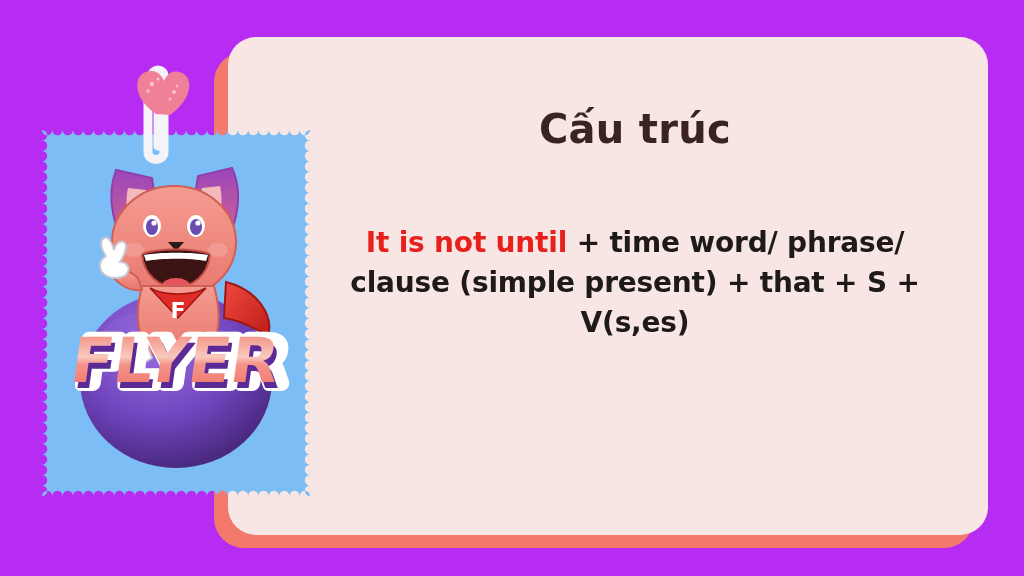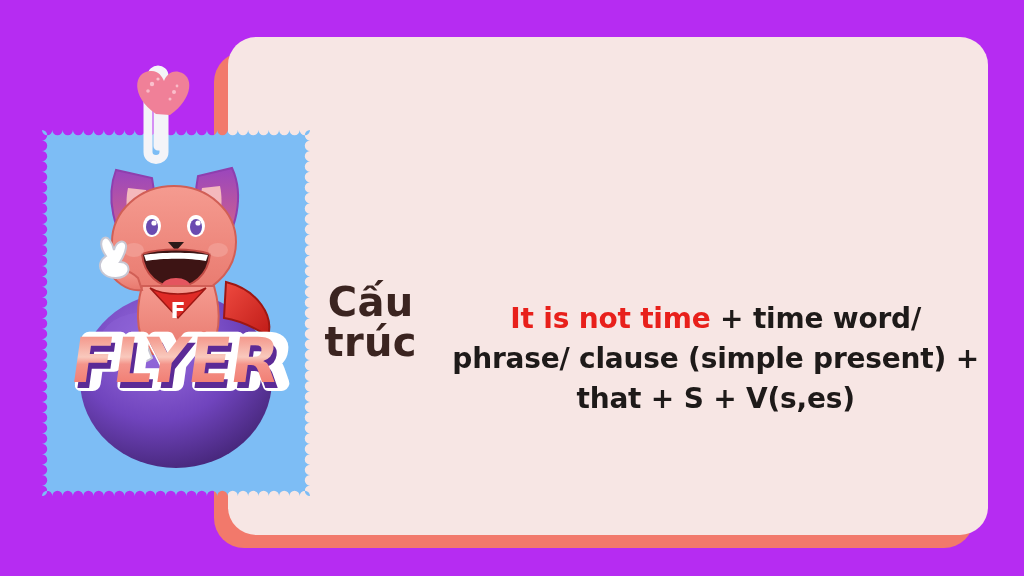--- a/index.html
+++ b/index.html
@@ -43,21 +43,21 @@
     border-radius: 28px;
   }
 
   .card-content {
     position: absolute;
     left: 290px;
     top: 37px;
     width: 690px;
     height: 498px;
     display: flex;
-    flex-direction: row;
+    flex-direction: column;
     align-items: center;
     justify-content: flex-start;
     box-sizing: border-box;
     padding-top: 72px;
   }
 
   .title {
     font-family: "DejaVu Sans", sans-serif;
     font-size: 40px;
     font-weight: bold;
@@ -128,21 +128,21 @@
 
 <div id="stage">
 
   <div class="card-shadow"></div>
   <div class="card-face"></div>
 
   <div class="card-content">
     <div class="title">Cấu trúc</div>
 
     <div class="structure">
-      <span class="hl">It is not time</span><span> + time word/ phrase/ clause (simple present) + that + S + V(s,es)</span>
+      <span class="hl">It is not until</span><span> + time word/ phrase/ clause (simple present) + that + S + V(s,es)</span>
     </div>
   </div>
 
   <div class="stamp">
 
     <svg class="stamp-bg" viewBox="0 0 268 366">
       <defs>
         <clipPath id="scallopClip">
           <path id="scallopPath" d="M 0 0 a 5.153846153846154 5.153846153846154 0 0 0 10.307692307692308 0 a 5.153846153846154 5.153846153846154 0 0 0 10.307692307692308 0 a 5.153846153846154 5.153846153846154 0 0 0 10.307692307692308 0 a 5.153846153846154 5.153846153846154 0 0 0 10.307692307692308 0 a 5.153846153846154 5.153846153846154 0 0 0 10.307692307692308 0 a 5.153846153846154 5.153846153846154 0 0 0 10.307692307692308 0 a 5.153846153846154 5.153846153846154 0 0 0 10.307692307692308 0 a 5.153846153846154 5.153846153846154 0 0 0 10.307692307692308 0 a 5.153846153846154 5.153846153846154 0 0 0 10.307692307692308 0 a 5.153846153846154 5.153846153846154 0 0 0 10.307692307692308 0 a 5.153846153846154 5.153846153846154 0 0 0 10.307692307692308 0 a 5.153846153846154 5.153846153846154 0 0 0 10.307692307692308 0 a 5.153846153846154 5.153846153846154 0 0 0 10.307692307692308 0 a 5.153846153846154 5.153846153846154 0 0 0 10.307692307692308 0 a 5.153846153846154 5.153846153846154 0 0 0 10.307692307692308 0 a 5.153846153846154 5.153846153846154 0 0 0 10.307692307692308 0 a 5.153846153846154 5.153846153846154 0 0 0 10.307692307692308 0 a 5.153846153846154 5.153846153846154 0 0 0 10.307692307692308 0 a 5.153846153846154 5.153846153846154 0 0 0 10.307692307692308 0 a 5.153846153846154 5.153846153846154 0 0 0 10.307692307692308 0 a 5.153846153846154 5.153846153846154 0 0 0 10.307692307692308 0 a 5.153846153846154 5.153846153846154 0 0 0 10.307692307692308 0 a 5.153846153846154 5.153846153846154 0 0 0 10.307692307692308 0 a 5.153846153846154 5.153846153846154 0 0 0 10.307692307692308 0 a 5.153846153846154 5.153846153846154 0 0 0 10.307692307692308 0 a 5.153846153846154 5.153846153846154 0 0 0 10.307692307692308 0 a 5.228571428571429 5.228571428571429 0 0 0 0 10.457142857142857 a 5.228571428571429 5.228571428571429 0 0 0 0 10.457142857142857 a 5.228571428571429 5.228571428571429 0 0 0 0 10.457142857142857 a 5.228571428571429 5.228571428571429 0 0 0 0 10.457142857142857 a 5.228571428571429 5.228571428571429 0 0 0 0 10.457142857142857 a 5.228571428571429 5.228571428571429 0 0 0 0 10.457142857142857 a 5.228571428571429 5.228571428571429 0 0 0 0 10.457142857142857 a 5.228571428571429 5.228571428571429 0 0 0 0 10.457142857142857 a 5.228571428571429 5.228571428571429 0 0 0 0 10.457142857142857 a 5.228571428571429 5.228571428571429 0 0 0 0 10.457142857142857 a 5.228571428571429 5.228571428571429 0 0 0 0 10.457142857142857 a 5.228571428571429 5.228571428571429 0 0 0 0 10.457142857142857 a 5.228571428571429 5.228571428571429 0 0 0 0 10.457142857142857 a 5.228571428571429 5.228571428571429 0 0 0 0 10.457142857142857 a 5.228571428571429 5.228571428571429 0 0 0 0 10.457142857142857 a 5.228571428571429 5.228571428571429 0 0 0 0 10.457142857142857 a 5.228571428571429 5.228571428571429 0 0 0 0 10.457142857142857 a 5.228571428571429 5.228571428571429 0 0 0 0 10.457142857142857 a 5.228571428571429 5.228571428571429 0 0 0 0 10.457142857142857 a 5.228571428571429 5.228571428571429 0 0 0 0 10.457142857142857 a 5.228571428571429 5.228571428571429 0 0 0 0 10.457142857142857 a 5.228571428571429 5.228571428571429 0 0 0 0 10.457142857142857 a 5.228571428571429 5.228571428571429 0 0 0 0 10.457142857142857 a 5.228571428571429 5.228571428571429 0 0 0 0 10.457142857142857 a 5.228571428571429 5.228571428571429 0 0 0 0 10.457142857142857 a 5.228571428571429 5.228571428571429 0 0 0 0 10.457142857142857 a 5.228571428571429 5.228571428571429 0 0 0 0 10.457142857142857 a 5.228571428571429 5.228571428571429 0 0 0 0 10.457142857142857 a 5.228571428571429 5.228571428571429 0 0 0 0 10.457142857142857 a 5.228571428571429 5.228571428571429 0 0 0 0 10.457142857142857 a 5.228571428571429 5.228571428571429 0 0 0 0 10.457142857142857 a 5.228571428571429 5.228571428571429 0 0 0 0 10.457142857142857 a 5.228571428571429 5.228571428571429 0 0 0 0 10.457142857142857 a 5.228571428571429 5.228571428571429 0 0 0 0 10.457142857142857 a 5.228571428571429 5.228571428571429 0 0 0 0 10.457142857142857 a 5.153846153846154 5.153846153846154 0 0 0 -10.307692307692308 0 a 5.153846153846154 5.153846153846154 0 0 0 -10.307692307692308 0 a 5.153846153846154 5.153846153846154 0 0 0 -10.307692307692308 0 a 5.153846153846154 5.153846153846154 0 0 0 -10.307692307692308 0 a 5.153846153846154 5.153846153846154 0 0 0 -10.307692307692308 0 a 5.153846153846154 5.153846153846154 0 0 0 -10.307692307692308 0 a 5.153846153846154 5.153846153846154 0 0 0 -10.307692307692308 0 a 5.153846153846154 5.153846153846154 0 0 0 -10.307692307692308 0 a 5.153846153846154 5.153846153846154 0 0 0 -10.307692307692308 0 a 5.153846153846154 5.153846153846154 0 0 0 -10.307692307692308 0 a 5.153846153846154 5.153846153846154 0 0 0 -10.307692307692308 0 a 5.153846153846154 5.153846153846154 0 0 0 -10.307692307692308 0 a 5.153846153846154 5.153846153846154 0 0 0 -10.307692307692308 0 a 5.153846153846154 5.153846153846154 0 0 0 -10.307692307692308 0 a 5.153846153846154 5.153846153846154 0 0 0 -10.307692307692308 0 a 5.153846153846154 5.153846153846154 0 0 0 -10.307692307692308 0 a 5.153846153846154 5.153846153846154 0 0 0 -10.307692307692308 0 a 5.153846153846154 5.153846153846154 0 0 0 -10.307692307692308 0 a 5.153846153846154 5.153846153846154 0 0 0 -10.307692307692308 0 a 5.153846153846154 5.153846153846154 0 0 0 -10.307692307692308 0 a 5.153846153846154 5.153846153846154 0 0 0 -10.307692307692308 0 a 5.153846153846154 5.153846153846154 0 0 0 -10.307692307692308 0 a 5.153846153846154 5.153846153846154 0 0 0 -10.307692307692308 0 a 5.153846153846154 5.153846153846154 0 0 0 -10.307692307692308 0 a 5.153846153846154 5.153846153846154 0 0 0 -10.307692307692308 0 a 5.153846153846154 5.153846153846154 0 0 0 -10.307692307692308 0 a 5.228571428571429 5.228571428571429 0 0 0 0 -10.457142857142857 a 5.228571428571429 5.228571428571429 0 0 0 0 -10.457142857142857 a 5.228571428571429 5.228571428571429 0 0 0 0 -10.457142857142857 a 5.228571428571429 5.228571428571429 0 0 0 0 -10.457142857142857 a 5.228571428571429 5.228571428571429 0 0 0 0 -10.457142857142857 a 5.228571428571429 5.228571428571429 0 0 0 0 -10.457142857142857 a 5.228571428571429 5.228571428571429 0 0 0 0 -10.457142857142857 a 5.228571428571429 5.228571428571429 0 0 0 0 -10.457142857142857 a 5.228571428571429 5.228571428571429 0 0 0 0 -10.457142857142857 a 5.228571428571429 5.228571428571429 0 0 0 0 -10.457142857142857 a 5.228571428571429 5.228571428571429 0 0 0 0 -10.457142857142857 a 5.228571428571429 5.228571428571429 0 0 0 0 -10.457142857142857 a 5.228571428571429 5.228571428571429 0 0 0 0 -10.457142857142857 a 5.228571428571429 5.228571428571429 0 0 0 0 -10.457142857142857 a 5.228571428571429 5.228571428571429 0 0 0 0 -10.457142857142857 a 5.228571428571429 5.228571428571429 0 0 0 0 -10.457142857142857 a 5.228571428571429 5.228571428571429 0 0 0 0 -10.457142857142857 a 5.228571428571429 5.228571428571429 0 0 0 0 -10.457142857142857 a 5.228571428571429 5.228571428571429 0 0 0 0 -10.457142857142857 a 5.228571428571429 5.228571428571429 0 0 0 0 -10.457142857142857 a 5.228571428571429 5.228571428571429 0 0 0 0 -10.457142857142857 a 5.228571428571429 5.228571428571429 0 0 0 0 -10.457142857142857 a 5.228571428571429 5.228571428571429 0 0 0 0 -10.457142857142857 a 5.228571428571429 5.228571428571429 0 0 0 0 -10.457142857142857 a 5.228571428571429 5.228571428571429 0 0 0 0 -10.457142857142857 a 5.228571428571429 5.228571428571429 0 0 0 0 -10.457142857142857 a 5.228571428571429 5.228571428571429 0 0 0 0 -10.457142857142857 a 5.228571428571429 5.228571428571429 0 0 0 0 -10.457142857142857 a 5.228571428571429 5.228571428571429 0 0 0 0 -10.457142857142857 a 5.228571428571429 5.228571428571429 0 0 0 0 -10.457142857142857 a 5.228571428571429 5.228571428571429 0 0 0 0 -10.457142857142857 a 5.228571428571429 5.228571428571429 0 0 0 0 -10.457142857142857 a 5.228571428571429 5.228571428571429 0 0 0 0 -10.457142857142857 a 5.228571428571429 5.228571428571429 0 0 0 0 -10.457142857142857 a 5.228571428571429 5.228571428571429 0 0 0 0 -10.457142857142857 Z"></path>
         </clipPath>

